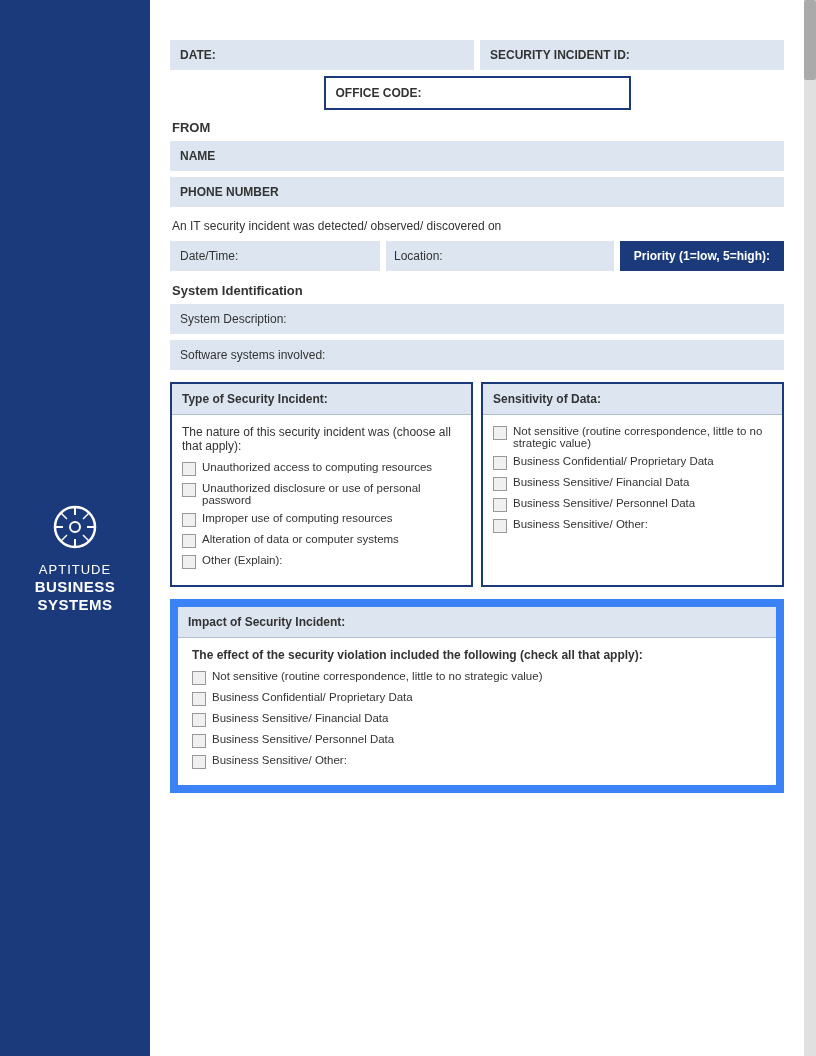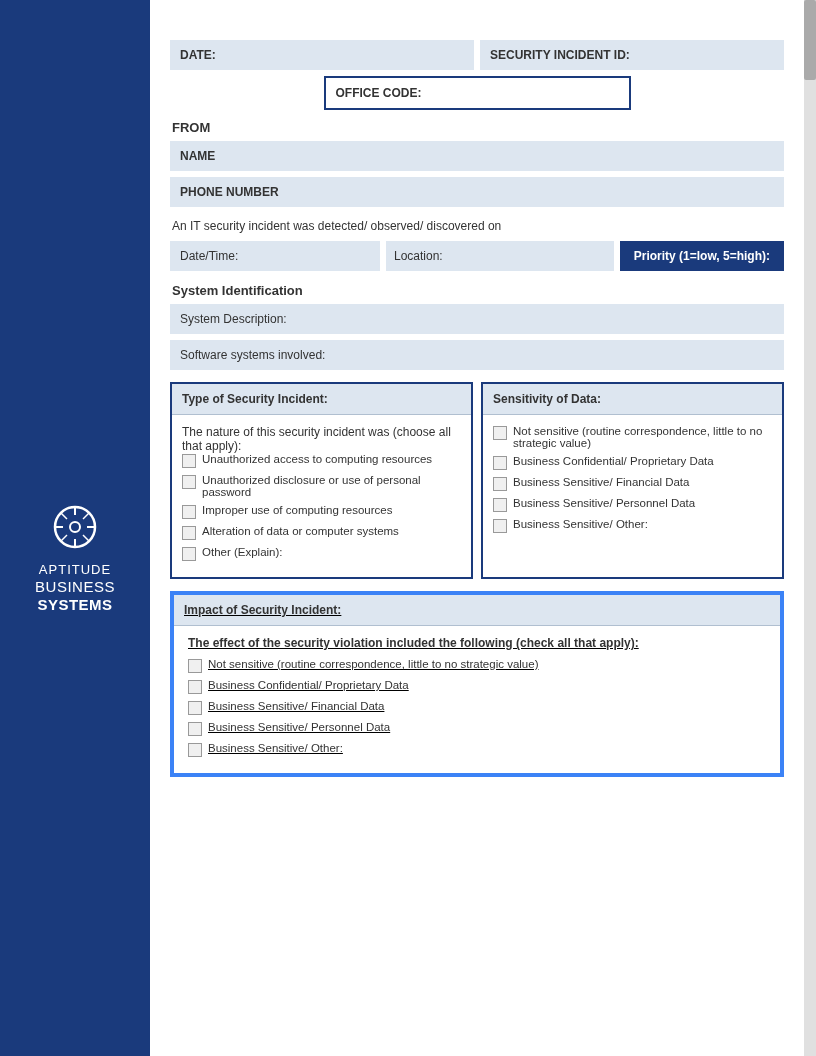--- a/index.html
+++ b/index.html
@@ -40,21 +40,21 @@
     }
 
     .sidebar-brand .aptitude {
       font-size: 13px;
       font-weight: normal;
       letter-spacing: 1px;
     }
 
     .sidebar-brand .business {
       font-size: 15px;
-      font-weight: normal;
+      font-weight: bold;
       letter-spacing: 0.5px;
     }
 
     .sidebar-brand .systems {
       font-size: 15px;
       font-weight: bold;
       letter-spacing: 0.5px;
     }
 
     
@@ -233,20 +233,21 @@
 
     .col-panel-body {
       padding: 10px;
       font-size: 11.5px;
       color: #333;
     }
 
     .nature-text {
       font-size: 12px;
       color: #333;
+      margin-bottom: 8px;
     }
 
     .checkbox-item {
       display: flex;
       align-items: flex-start;
       gap: 6px;
       margin-bottom: 6px;
       font-size: 11.5px;
       color: #333;
     }
@@ -255,23 +256,22 @@
       width: 14px;
       height: 14px;
       border: 1px solid #999;
       background: #f0f0f0;
       flex-shrink: 0;
       margin-top: 1px;
     }
 
     
     .impact-panel {
-      border: 4px solid #3b82f6;
+      border: 8px solid #3b82f6;
       margin-bottom: 28px;
-      text-decoration: underline;
     }
 
     .impact-header {
       background: #dde6f0;
       padding: 8px 10px;
       font-size: 12px;
       font-weight: bold;
       color: #333;
       border-bottom: 1px solid #b0bfd0;
     }

